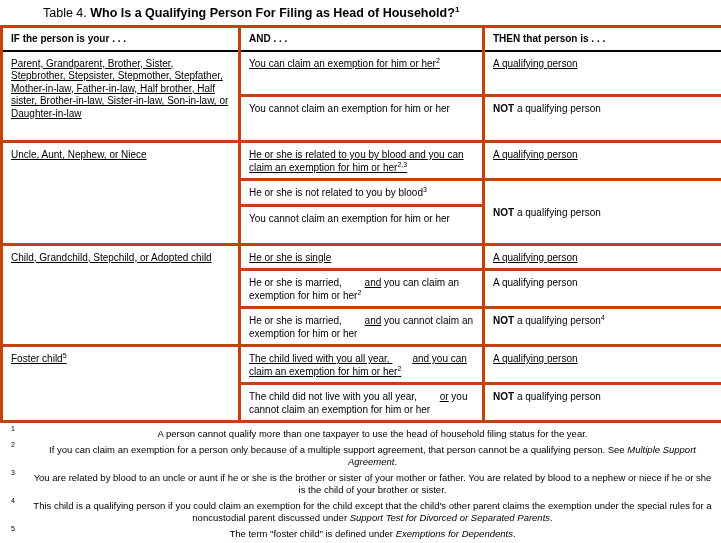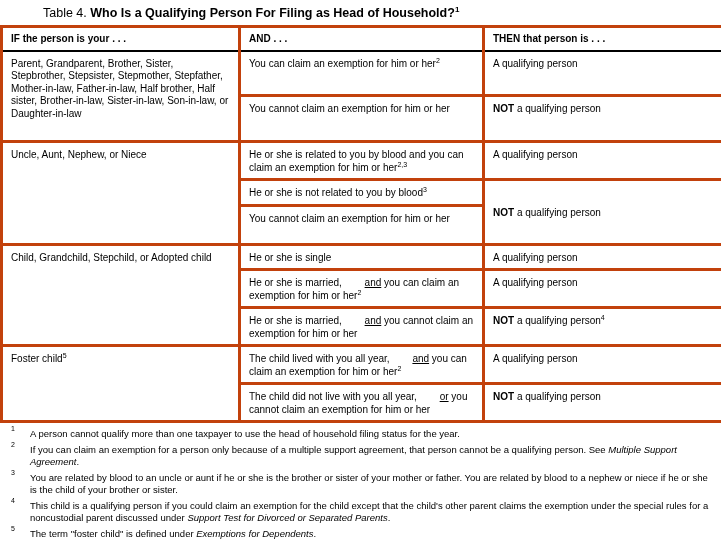--- a/index.html
+++ b/index.html
@@ -41,38 +41,38 @@
     line-height: 12.5px;
     font-weight: normal;
     overflow: hidden;
   }
   th {
     font-weight: bold;
     border-bottom: 2px solid #000;
     height: 22px;
     padding-top: 5px;
   }
-  tr.sec td { border-top: 2px solid #ec4899; }
+  tr.sec td { border-top: 2px solid #ec4899; text-decoration: underline; }
 
   td sup, .fn sup { font-size: 7px; line-height: 0; vertical-align: super; }
   td b { font-weight: bold; }
   td u { text-decoration: underline; text-underline-offset: 1px; margin-left: 20px; }
 
   .mid { vertical-align: middle; }
 
   tr.h45 { height: 45px; }
   tr.h46 { height: 46px; }
   tr.h36 { height: 36px; }
   tr.h25 { height: 25px; }
   tr.h39 { height: 39px; }
   tr.h24 { height: 24px; }
   tr.h37 { height: 37px; }
   tr.h38 { height: 38px; }
 
-  .footnotes { margin-top: 5px; }
+  .footnotes { margin-top: 5px; text-align: center; }
   .fn {
     position: relative;
     padding-left: 30px;
     padding-right: 6px;
     font-size: 9.5px;
     line-height: 12.5px;
     margin-bottom: 3px;
   }
   .fn > sup { position: absolute; left: 11px; top: 1px; font-size: 7px; }
   .fn i { font-style: italic; }

